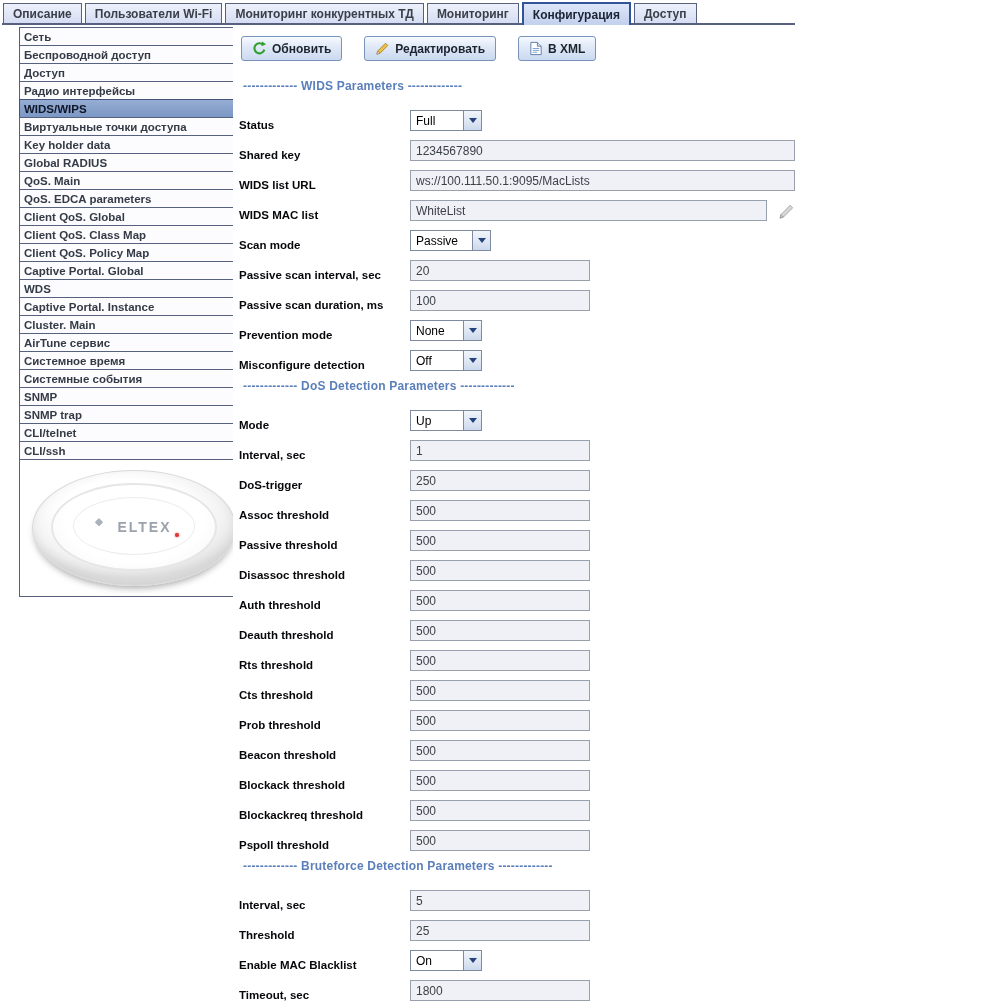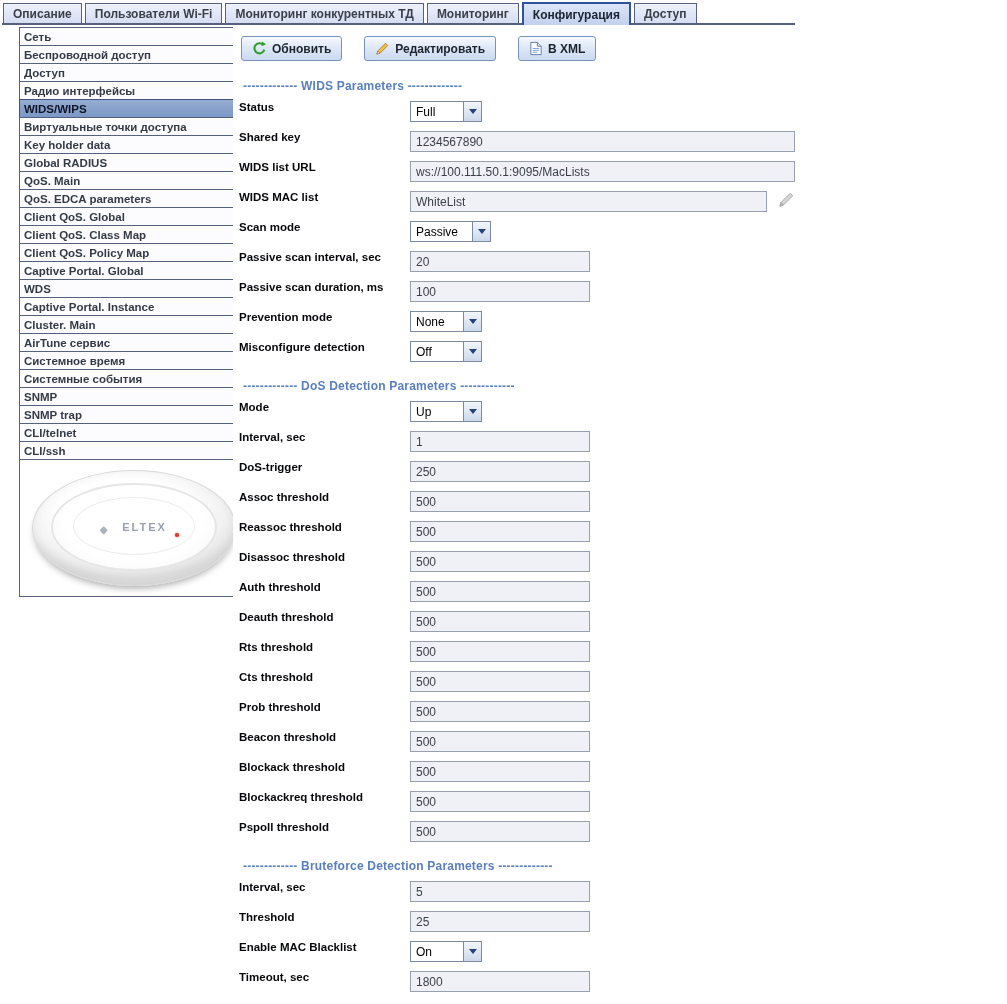--- a/index.html
+++ b/index.html
@@ -23,37 +23,37 @@
   color:#343b46;padding:2px 4px;line-height:14px;white-space:nowrap;overflow:hidden;cursor:pointer}
 .side-item:first-child{margin-top:0}
 .side-item.selected{background:linear-gradient(#96add3,#7b97c4);color:#0e1526;border-color:#44517a}
 .device-panel{height:138px;border:1px solid #55617f;margin-top:-1px;display:flex;align-items:center;justify-content:center;background:#fff}
 .device{position:relative;width:204px;height:116px;border-radius:50%;border:1px solid #d8d8d8;
   background:radial-gradient(ellipse 60% 55% at 46% 38%,#ffffff 55%,#f2f2f2 80%,#e0e0e0 100%);
   box-shadow:0 5px 7px -3px rgba(60,60,60,.45), inset 0 -5px 10px rgba(0,0,0,.06)}
 .ring.r1{position:absolute;left:18px;right:18px;top:12px;bottom:14px;border-radius:50%;border:2px solid #e6e6e6;
   background:radial-gradient(ellipse at 50% 40%,#fff 60%,#f3f3f3)}
 .ring.r2{position:absolute;left:40px;right:40px;top:26px;bottom:30px;border-radius:50%;border:1px solid #ececec}
-.logo{position:absolute;left:50%;top:50%;transform:translate(-50%,-55%);display:flex;align-items:flex-end;gap:16px;
-  color:#9aa2ac;font-size:11px;font-weight:bold;letter-spacing:2px}
+.logo{position:absolute;left:50%;top:50%;transform:translate(-50%,-55%);display:flex;align-items:flex-start;gap:16px;
+  color:#9aa2ac;font-size:14px;font-weight:bold;letter-spacing:2px}
 .logo-mark{width:6px;height:6px;background:#aab2bc;transform:rotate(45deg);border-radius:1px}
 .led{position:absolute;width:4px;height:4px;border-radius:50%;background:#e03636;right:56px;top:62px;box-shadow:0 0 2px #e03636}
 
 
 .content{position:absolute;left:231px;top:0;right:0;bottom:0;background:#fff}
 .toolbar{padding:11px 0 0 8px;display:flex;gap:22px}
 .btn{display:inline-flex;align-items:center;gap:5px;height:25px;padding:0 10px;
   background:linear-gradient(#f7faff,#dfe8f7 45%,#cbdaf0);border:1px solid #7a93b8;border-radius:3px;
   font-family:inherit;font-size:12px;font-weight:bold;color:#1d2430;cursor:pointer}
 .btn .ic{display:flex;align-items:center}
 
 .form{padding-left:6px}
 .section-header{margin:8px 0 8px 4px;font-size:12px;font-weight:bold;color:#5b7fba;letter-spacing:.2px}
 .section-header.first{margin-top:18px}
-.row{display:flex;align-items:flex-start;height:30px}
+.row{display:flex;align-items:flex-end;height:30px}
 .flabel{width:171px;flex:0 0 171px;font-size:11.5px;font-weight:bold;color:#06070a;white-space:nowrap;overflow:hidden}
 .tfield{height:21px;border:1px solid #98a0ae;background:#eff1f7;color:#3c4148;font-size:12px;padding:3px 5px;
   line-height:15px;white-space:nowrap;overflow:hidden}
 .tfield.narrow{width:180px}
 .tfield.wide{width:556px}
 .sel{display:inline-flex;height:21px;border:1px solid #7e8aa0;background:#fff;cursor:pointer}
 .sel-txt{min-width:52px;padding:3px 14px 3px 5px;font-size:12px;color:#000;line-height:15px;white-space:nowrap}
 .sel-btn{width:18px;border-left:1px solid #7e8aa0;background:linear-gradient(#f2f6fc,#ccd9ec);
   display:flex;align-items:center;justify-content:center}
 .tri{width:0;height:0;border-left:4px solid transparent;border-right:4px solid transparent;border-top:5px solid #24427c}
@@ -227,21 +227,21 @@
           </div>
           <div class="row">
             <div class="flabel">DoS-trigger</div>
             <div class="tfield narrow">250</div>
           </div>
           <div class="row">
             <div class="flabel">Assoc threshold</div>
             <div class="tfield narrow">500</div>
           </div>
           <div class="row">
-            <div class="flabel">Reassoc threshold</div>
+            <div class="flabel">Passive threshold</div>
             <div class="tfield narrow">500</div>
           </div>
           <div class="row">
             <div class="flabel">Disassoc threshold</div>
             <div class="tfield narrow">500</div>
           </div>
           <div class="row">
             <div class="flabel">Auth threshold</div>
             <div class="tfield narrow">500</div>
           </div>

